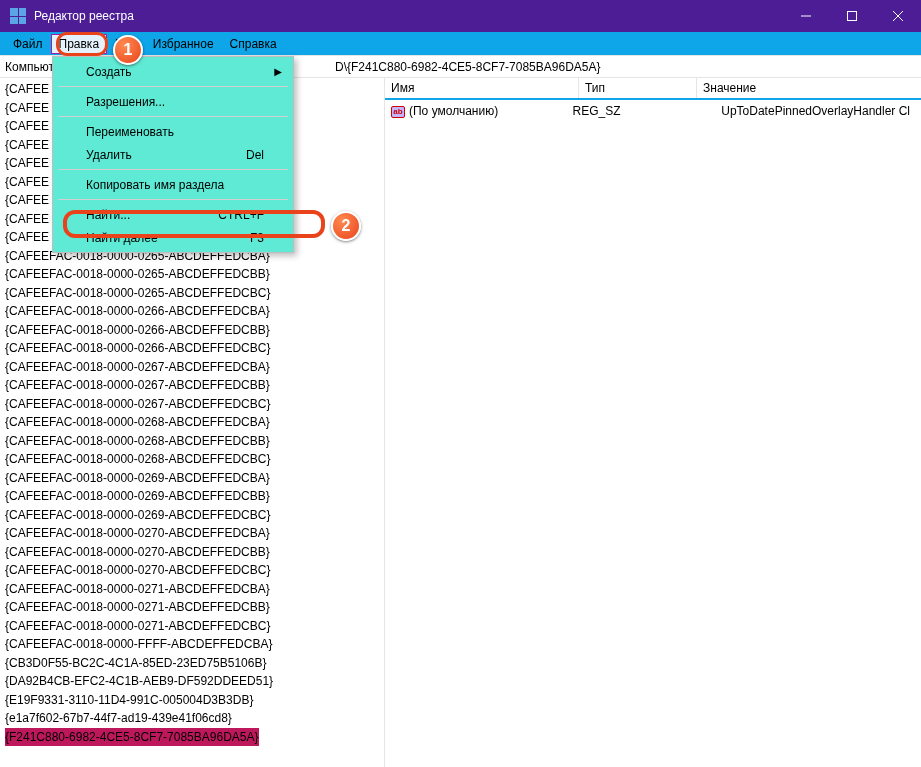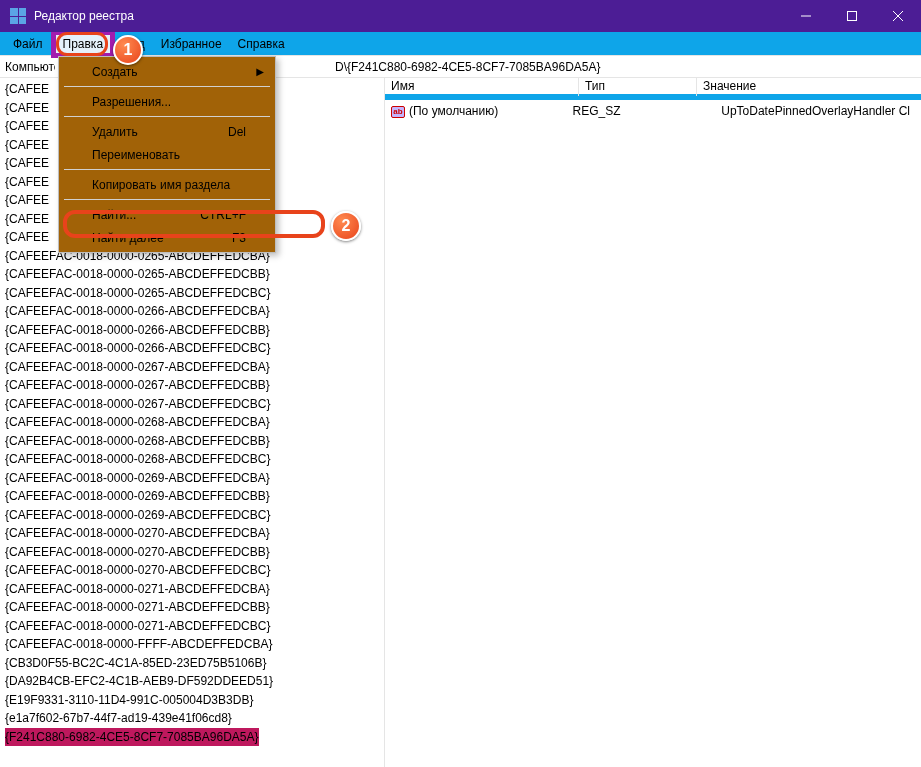--- a/index.html
+++ b/index.html
@@ -6,38 +6,38 @@
   html, body { width: 921px; height: 767px; font-family: "Segoe UI", Tahoma, sans-serif; font-size: 12px; overflow: hidden; background: #fff; }
   .titlebar { height: 32px; background: #4c1d95; color: #fff; display: flex; align-items: center; position: relative; }
   .titlebar .app-icon { width: 16px; height: 16px; margin: 0 8px 0 10px; display: grid; grid-template-columns: 1fr 1fr; grid-template-rows: 1fr 1fr; gap: 1px; }
   .titlebar .app-icon span { background: #5ba4e5; }
   .titlebar .title { font-size: 12px; }
   .titlebar .controls { position: absolute; right: 0; top: 0; height: 100%; display: flex; }
   .titlebar .controls .ctl { width: 46px; display: flex; align-items: center; justify-content: center; color: #fff; }
   .titlebar .controls .ctl svg { stroke: #fff; fill: none; stroke-width: 1; }
   .menubar { height: 24px; background: #0ea5e9; border-bottom: 1px solid #e5e5e5; display: flex; align-items: center; padding-left: 5px; }
   .menubar .menu-item { padding: 3px 8px; cursor: default; }
-  .menubar .menu-item.active { background: #e5f1fb; border: 5px solid #a21caf; padding: 2px 7px; }
+  .menubar .menu-item.active { background: #e5f1fb; border: 1px solid #a21caf; padding: 2px 7px; }
   .addressbar { height: 22px; display: flex; align-items: center; border-bottom: 1px solid #e5e5e5; padding-left: 5px; font-size: 12px; }
   .addressbar .addr-label { padding-right: 0; width: 50px; overflow:hidden; white-space:nowrap; }
   .addressbar .addr-rest { padding-left: 280px; white-space: nowrap; color: #000; }
   .main { display: flex; height: calc(767px - 32px - 24px - 22px); }
   .tree { width: 385px; border-right: 1px solid #e5e5e5; overflow: hidden; position: relative; background: #fff; }
   .tree-items { padding: 2px 0 0 5px; }
   .tree-items div { white-space: nowrap; line-height: 18.5px; font-size: 12px; }
   .tree-items .cut { width: 45px; overflow: hidden; }
   .tree-items .sel { background: #be185d; display: inline-block; }
   .list { flex: 1; overflow: hidden; }
-  .list-header { display: flex; height: 22px; border-bottom: 6px solid #0ea5e9; align-items: center; }
+  .list-header { display: flex; height: 22px; border-bottom: 2px solid #0ea5e9; }
   .list-header .col { border-right: 1px solid #e5e5e5; padding: 3px 6px; font-size: 12px; }
   .list-row { display: flex; padding-top: 2px; }
   .list-row .cell { padding: 2px 6px; font-size: 12px; white-space: nowrap; overflow: hidden; }
   .reg-icon { display:inline-block; width:14px; height:12px; border:1px solid #c00; border-radius:2px; font-size:8px; line-height:10px; text-align:center; color:#c00; font-weight:bold; margin-right:4px; vertical-align:middle; background: #c4b5fd;}
   
-  .dropdown { position: absolute; left: 58px; top: 56px; width: 218px; background: #a16207; border: 1px solid #bdbdbd; box-shadow: 3px 3px 6px rgba(0,0,0,0.25); padding: 3px; z-index: 10; }
+  .dropdown { position: absolute; left: 52px; top: 56px; width: 242px; background: #5eead4; border: 1px solid #bdbdbd; box-shadow: 3px 3px 6px rgba(0,0,0,0.25); padding: 3px; z-index: 10; }
   .dropdown .dd-item { display: flex; align-items: center; height: 23px; padding: 0 26px 0 30px; font-size: 12px; position: relative; }
   .dropdown .dd-item .sc { margin-left: auto; }
   .dropdown .dd-sep { height: 1px; background: #d0d0d0; margin: 3px 2px; }
   .dropdown .dd-item .arrow { position:absolute; right:8px; font-size:10px; }
   
   .callout { position: absolute; width: 30px; height: 30px; border-radius: 50%; background: radial-gradient(circle at 35% 30%, #ff8a50, #e8431b); border: 2px solid #fff; box-shadow: 0 1px 3px rgba(0,0,0,0.5); color: #fff; font-weight: bold; font-size: 16px; display:flex; align-items:center; justify-content:center; z-index:30; }
   .highlight-menu { position:absolute; left:56px; top:32px; width:52px; height:24px; border:3px solid #e8431b; border-radius:11px; z-index:20; pointer-events:none; }
   .highlight-find { position:absolute; left:63px; top:210px; width:262px; height:28px; border:4px solid #e8431b; border-radius:12px; z-index:20; pointer-events:none; }
 </style>
 </head>
@@ -145,25 +145,25 @@
   <div class="dd-item">
       <span>Создать</span>
       <span class="arrow">▶</span>
     </div>
   <div class="dd-sep"></div>
   <div class="dd-item">
       <span>Разрешения...</span>
     </div>
   <div class="dd-sep"></div>
   <div class="dd-item">
+      <span>Переименовать</span>
+    </div>
+  <div class="dd-item">
       <span>Удалить</span>
       <span class="sc">Del</span>
-    </div>
-  <div class="dd-item">
-      <span>Переименовать</span>
     </div>
   <div class="dd-sep"></div>
   <div class="dd-item">
       <span>Копировать имя раздела</span>
     </div>
   <div class="dd-sep"></div>
   <div class="dd-item">
       <span>Найти...</span>
       <span class="sc">CTRL+F</span>
     </div>

